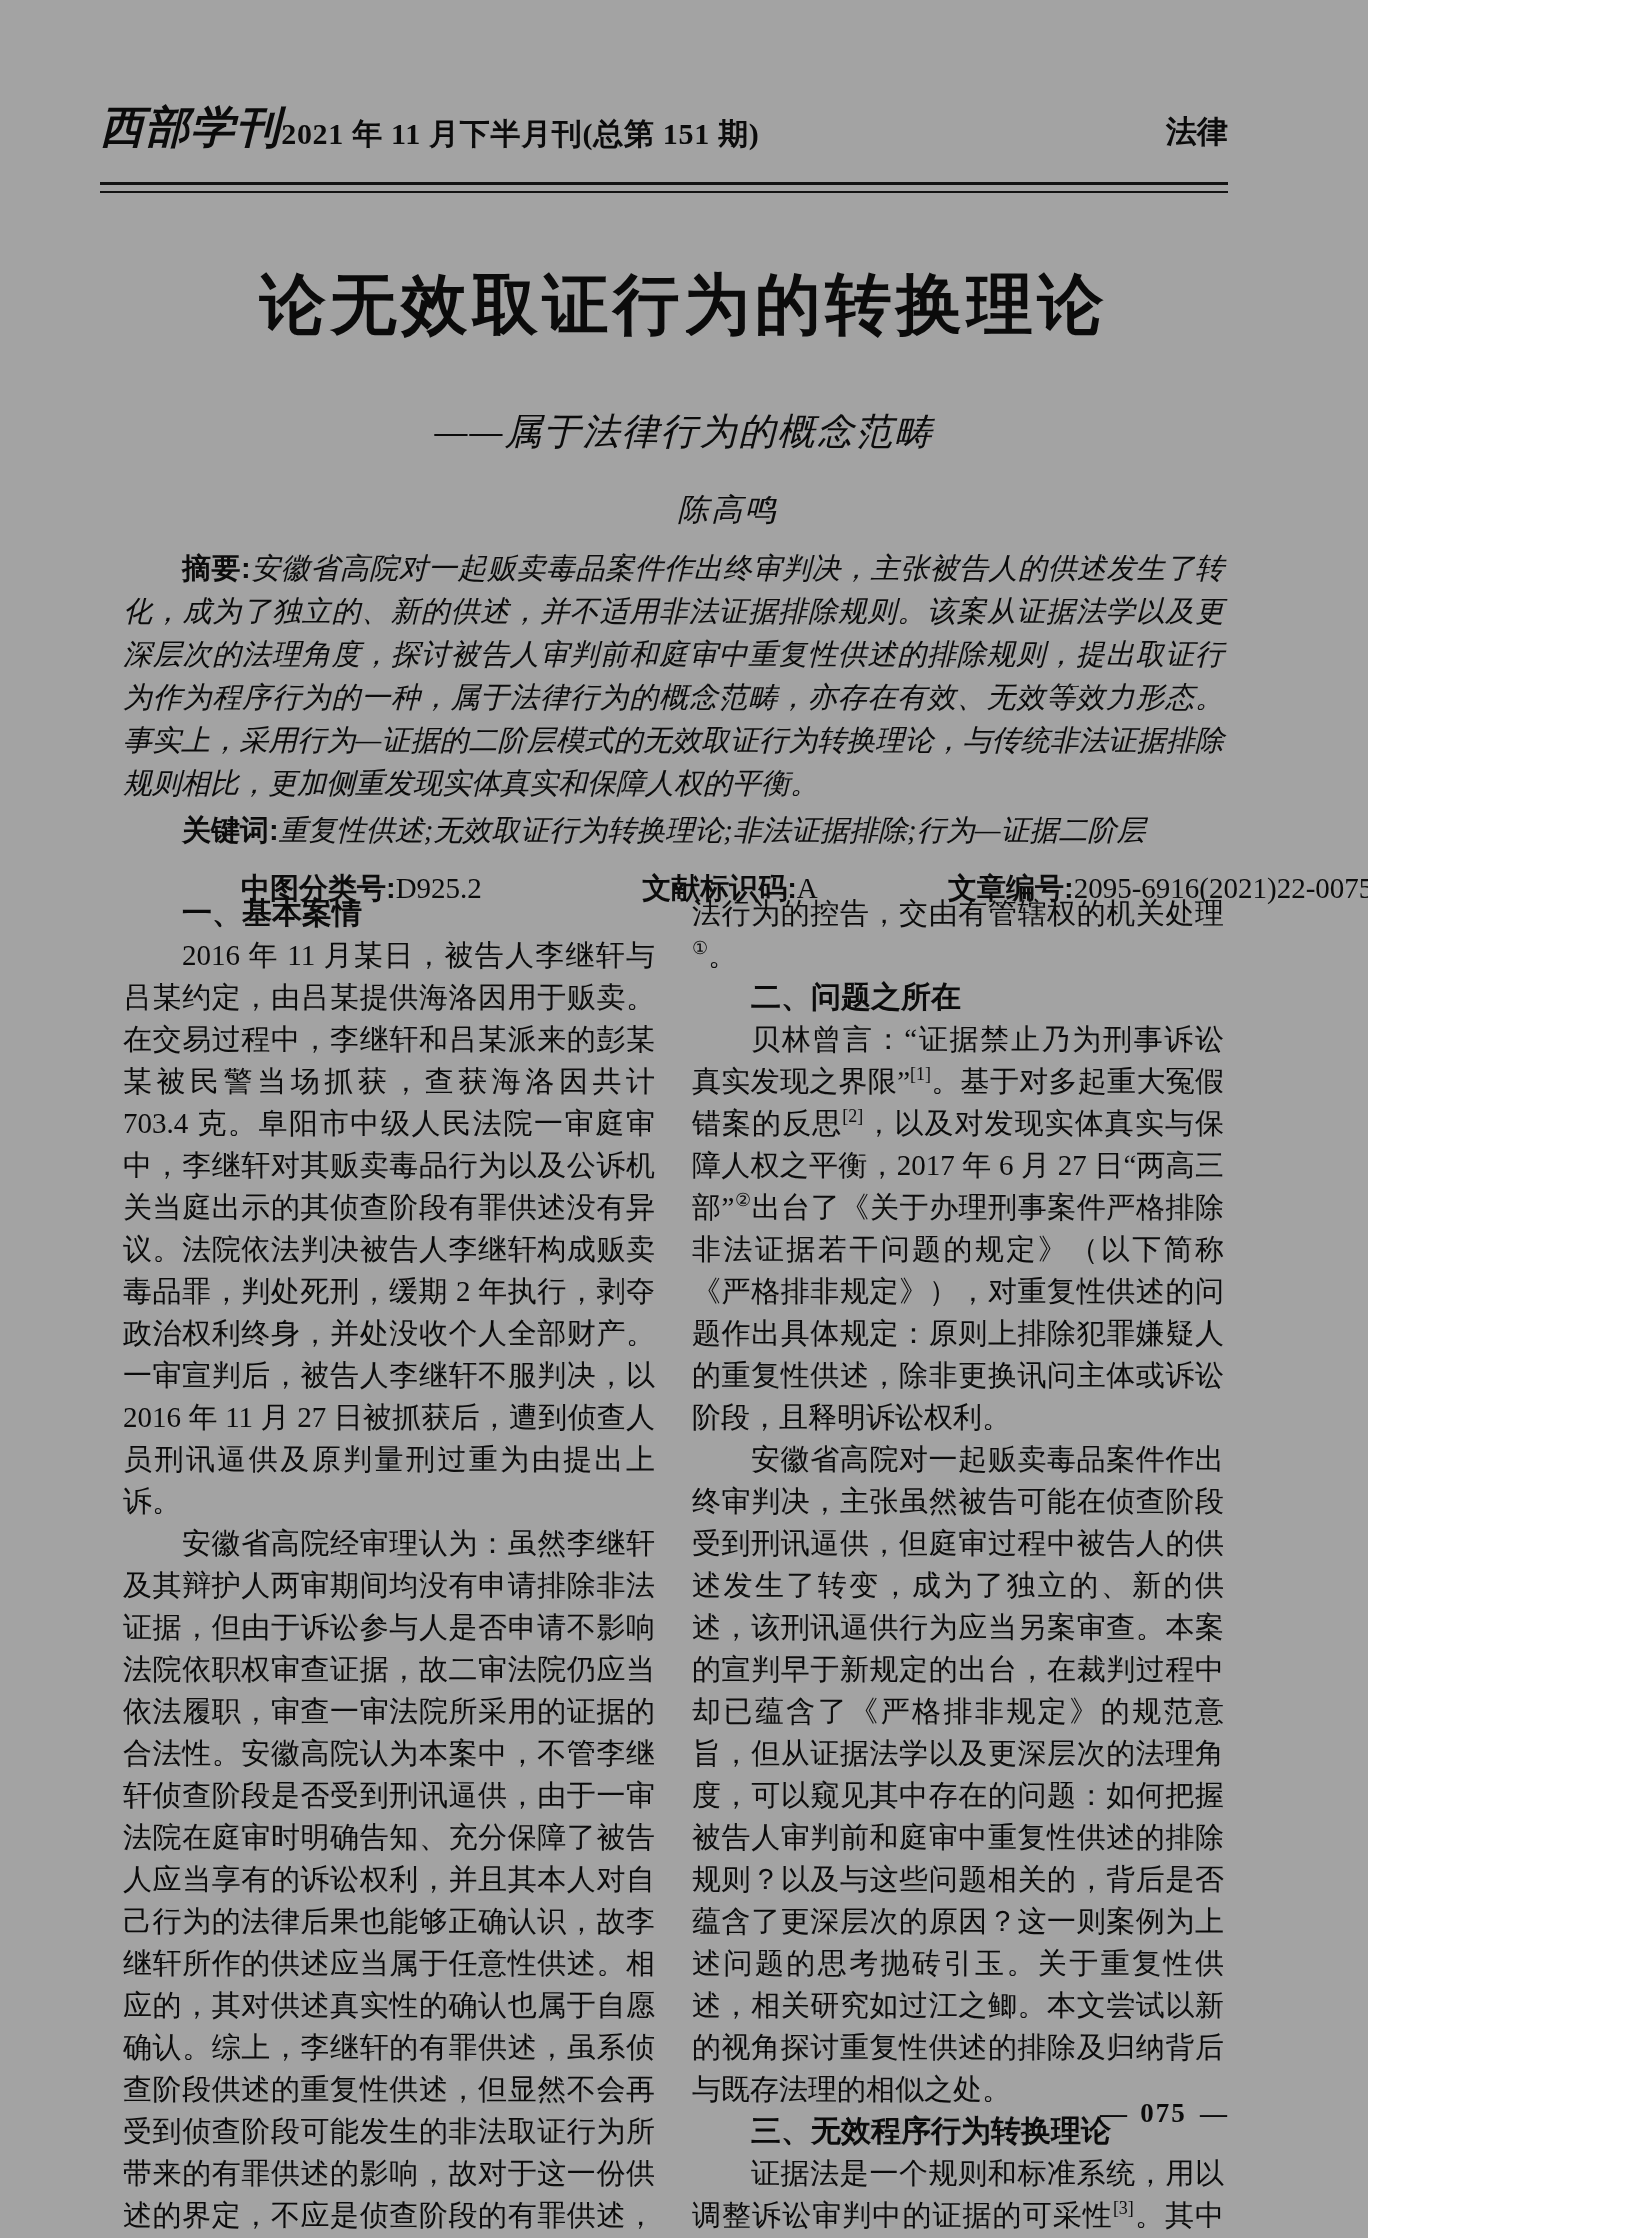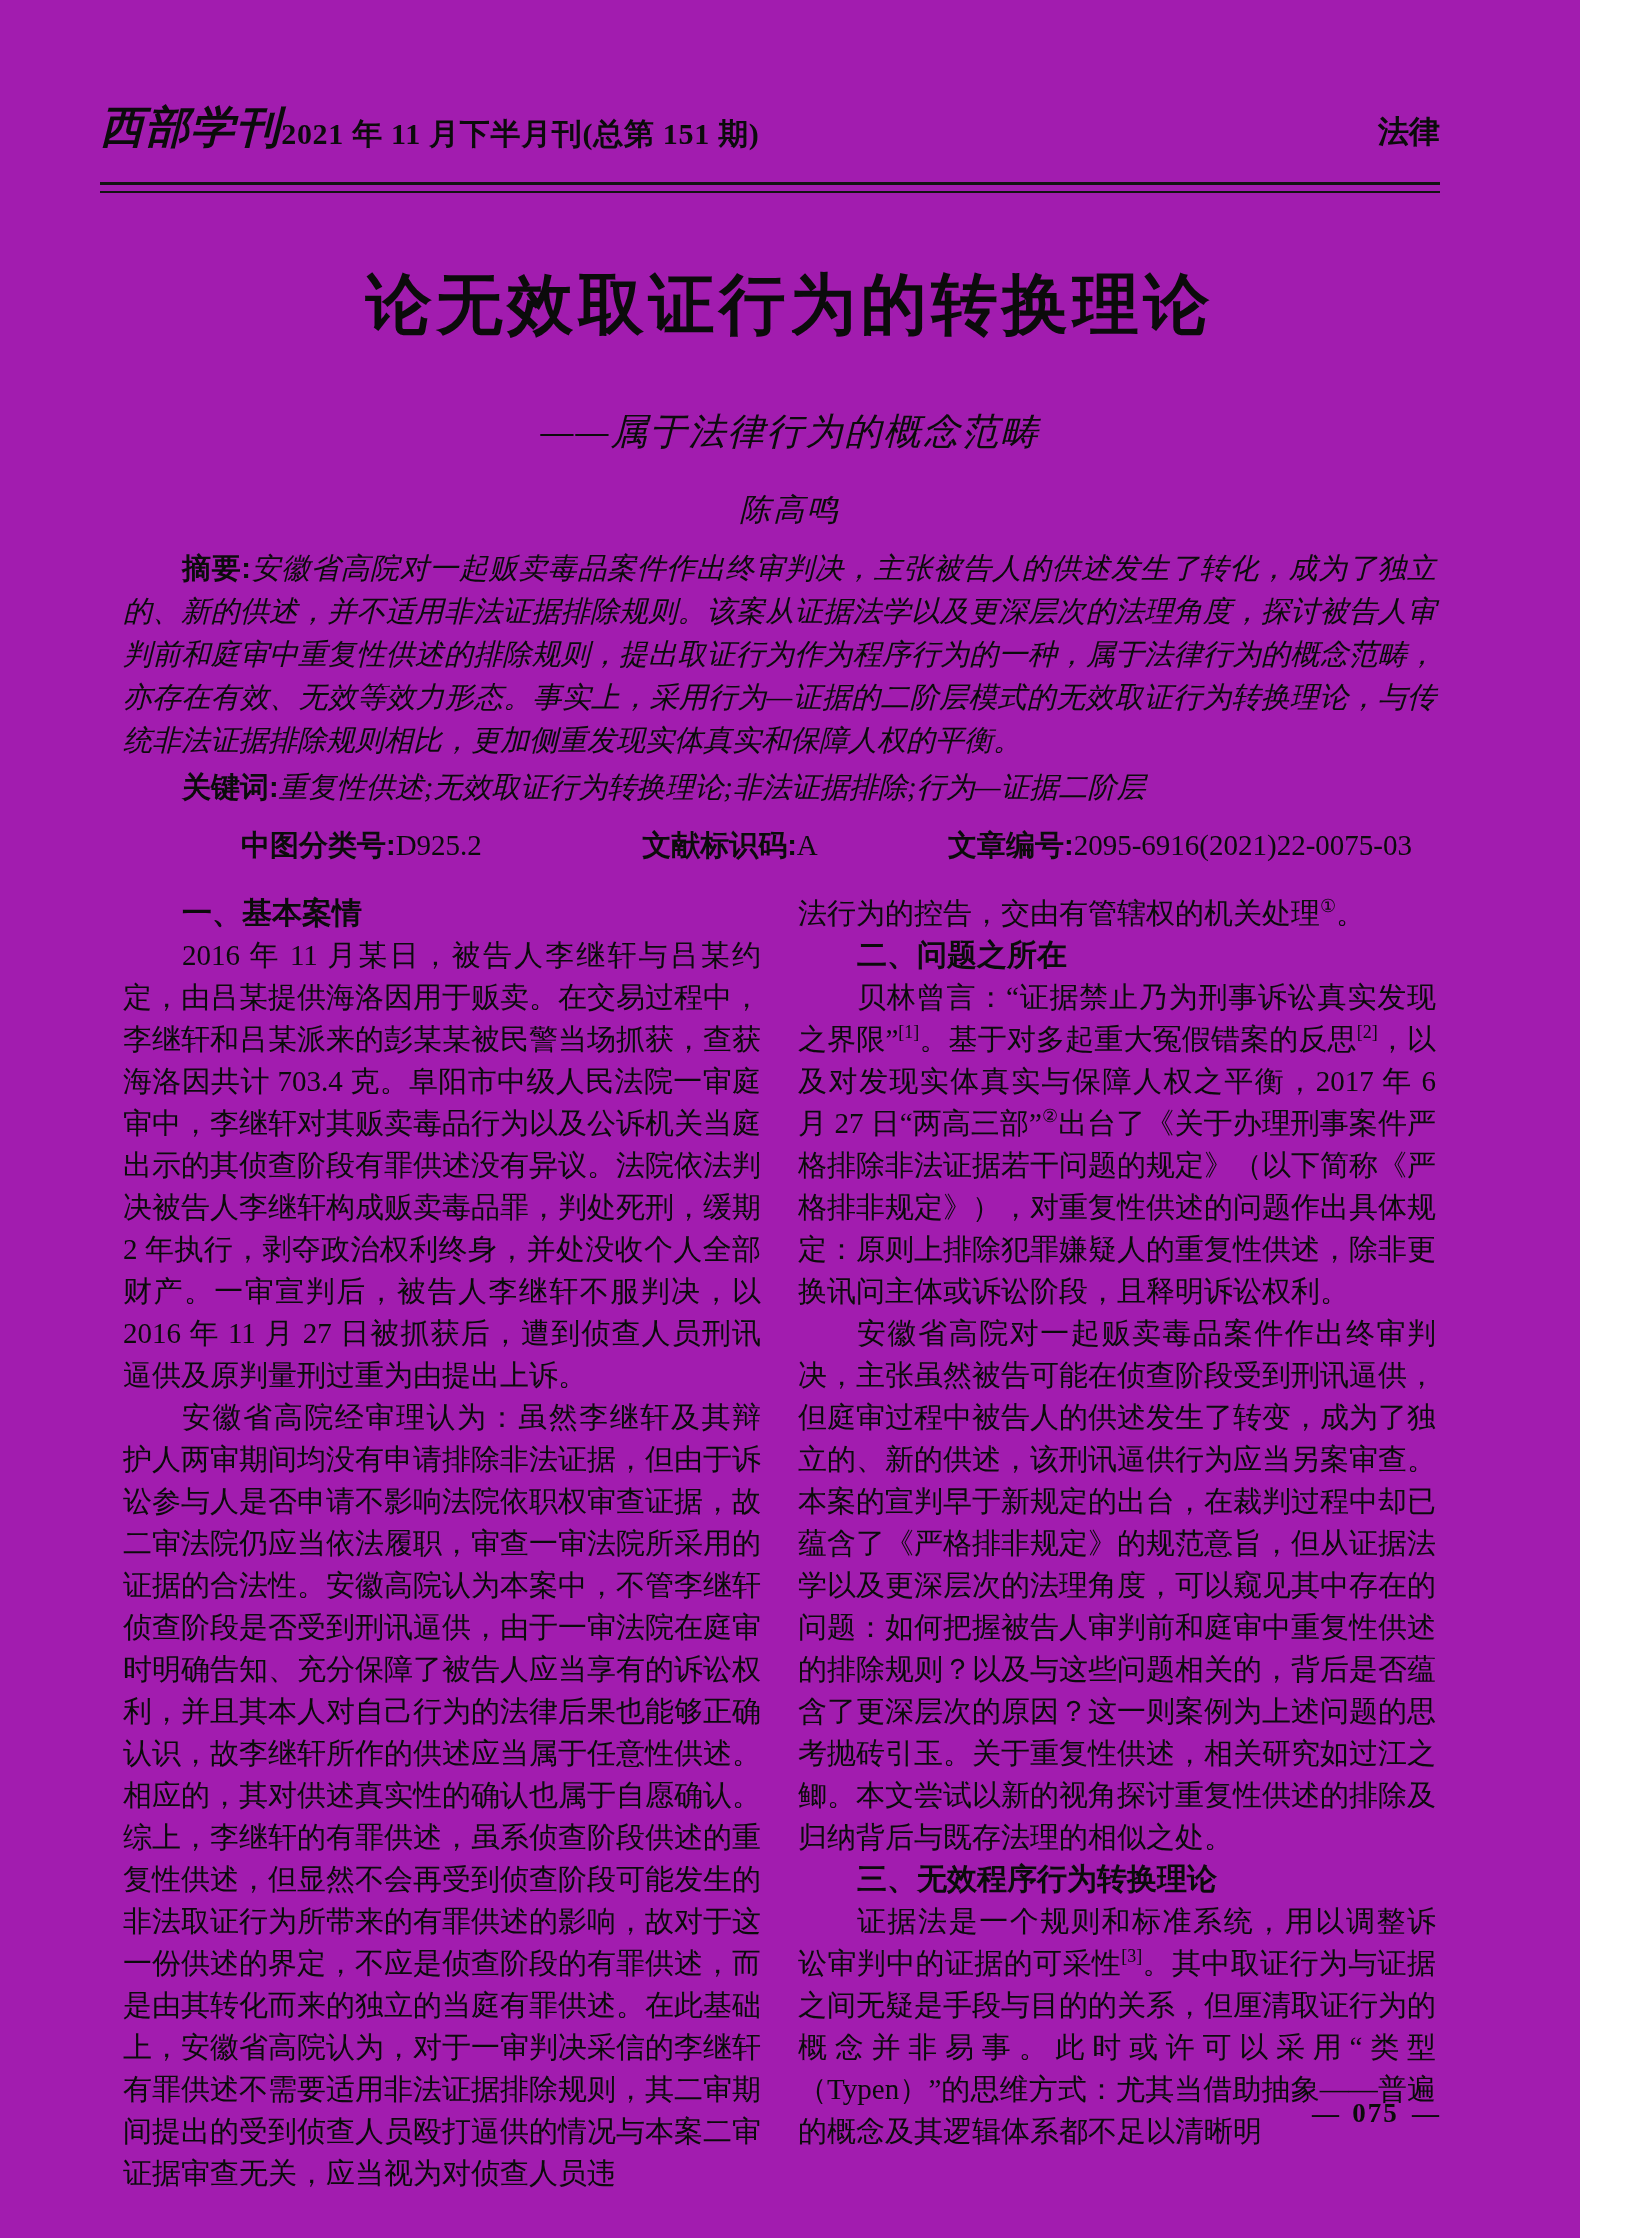--- a/index.html
+++ b/index.html
@@ -1,19 +1,19 @@
 <!DOCTYPE html>
 <html style="font-size:10.6px"><head>
 <meta charset="utf-8">
 <style>
   html,body{margin:0;padding:0;background:#ffffff;}
   .page{
     position:relative;
-    width:1580px;height:2239px;
-    background:#a21caf;
+    width:1368px;height:2239px;
+    background:#a3a3a3;
     font-family:"Liberation Serif","DejaVu Serif",serif;
     color:#0b0b0b;
     overflow:hidden;
   }
   
   .header{
     position:absolute;top:105px;left:100px;right:140px;
     display:flex;justify-content:space-between;align-items:flex-end;
   }
   .header-left{display:flex;align-items:flex-end;}
@@ -34,21 +34,21 @@
     text-align:center;font-size:66px;font-weight:bold;
     letter-spacing:4.7px;line-height:1.1;
   }
   .article-subtitle{
     position:absolute;top:407px;left:0;width:100%;
     text-align:center;font-size:37px;font-style:italic;
     letter-spacing:2px;
   }
   .article-author{
     position:absolute;top:489px;left:0;width:100%;
-    text-align:center;font-size:31px;font-style:italic;letter-spacing:2.7px;
+    text-align:center;font-size:31px;font-style:italic;letter-spacing:2.7px;padding-left:44px;
   }
   
   .front{
     position:absolute;top:547px;left:123px;right:144px;
     font-size:29px;line-height:43px;
   }
   .abstract{text-align:justify;text-indent:59px;}
   .kai{font-style:italic;}
   .label{
     font-style:normal;font-weight:bold;

